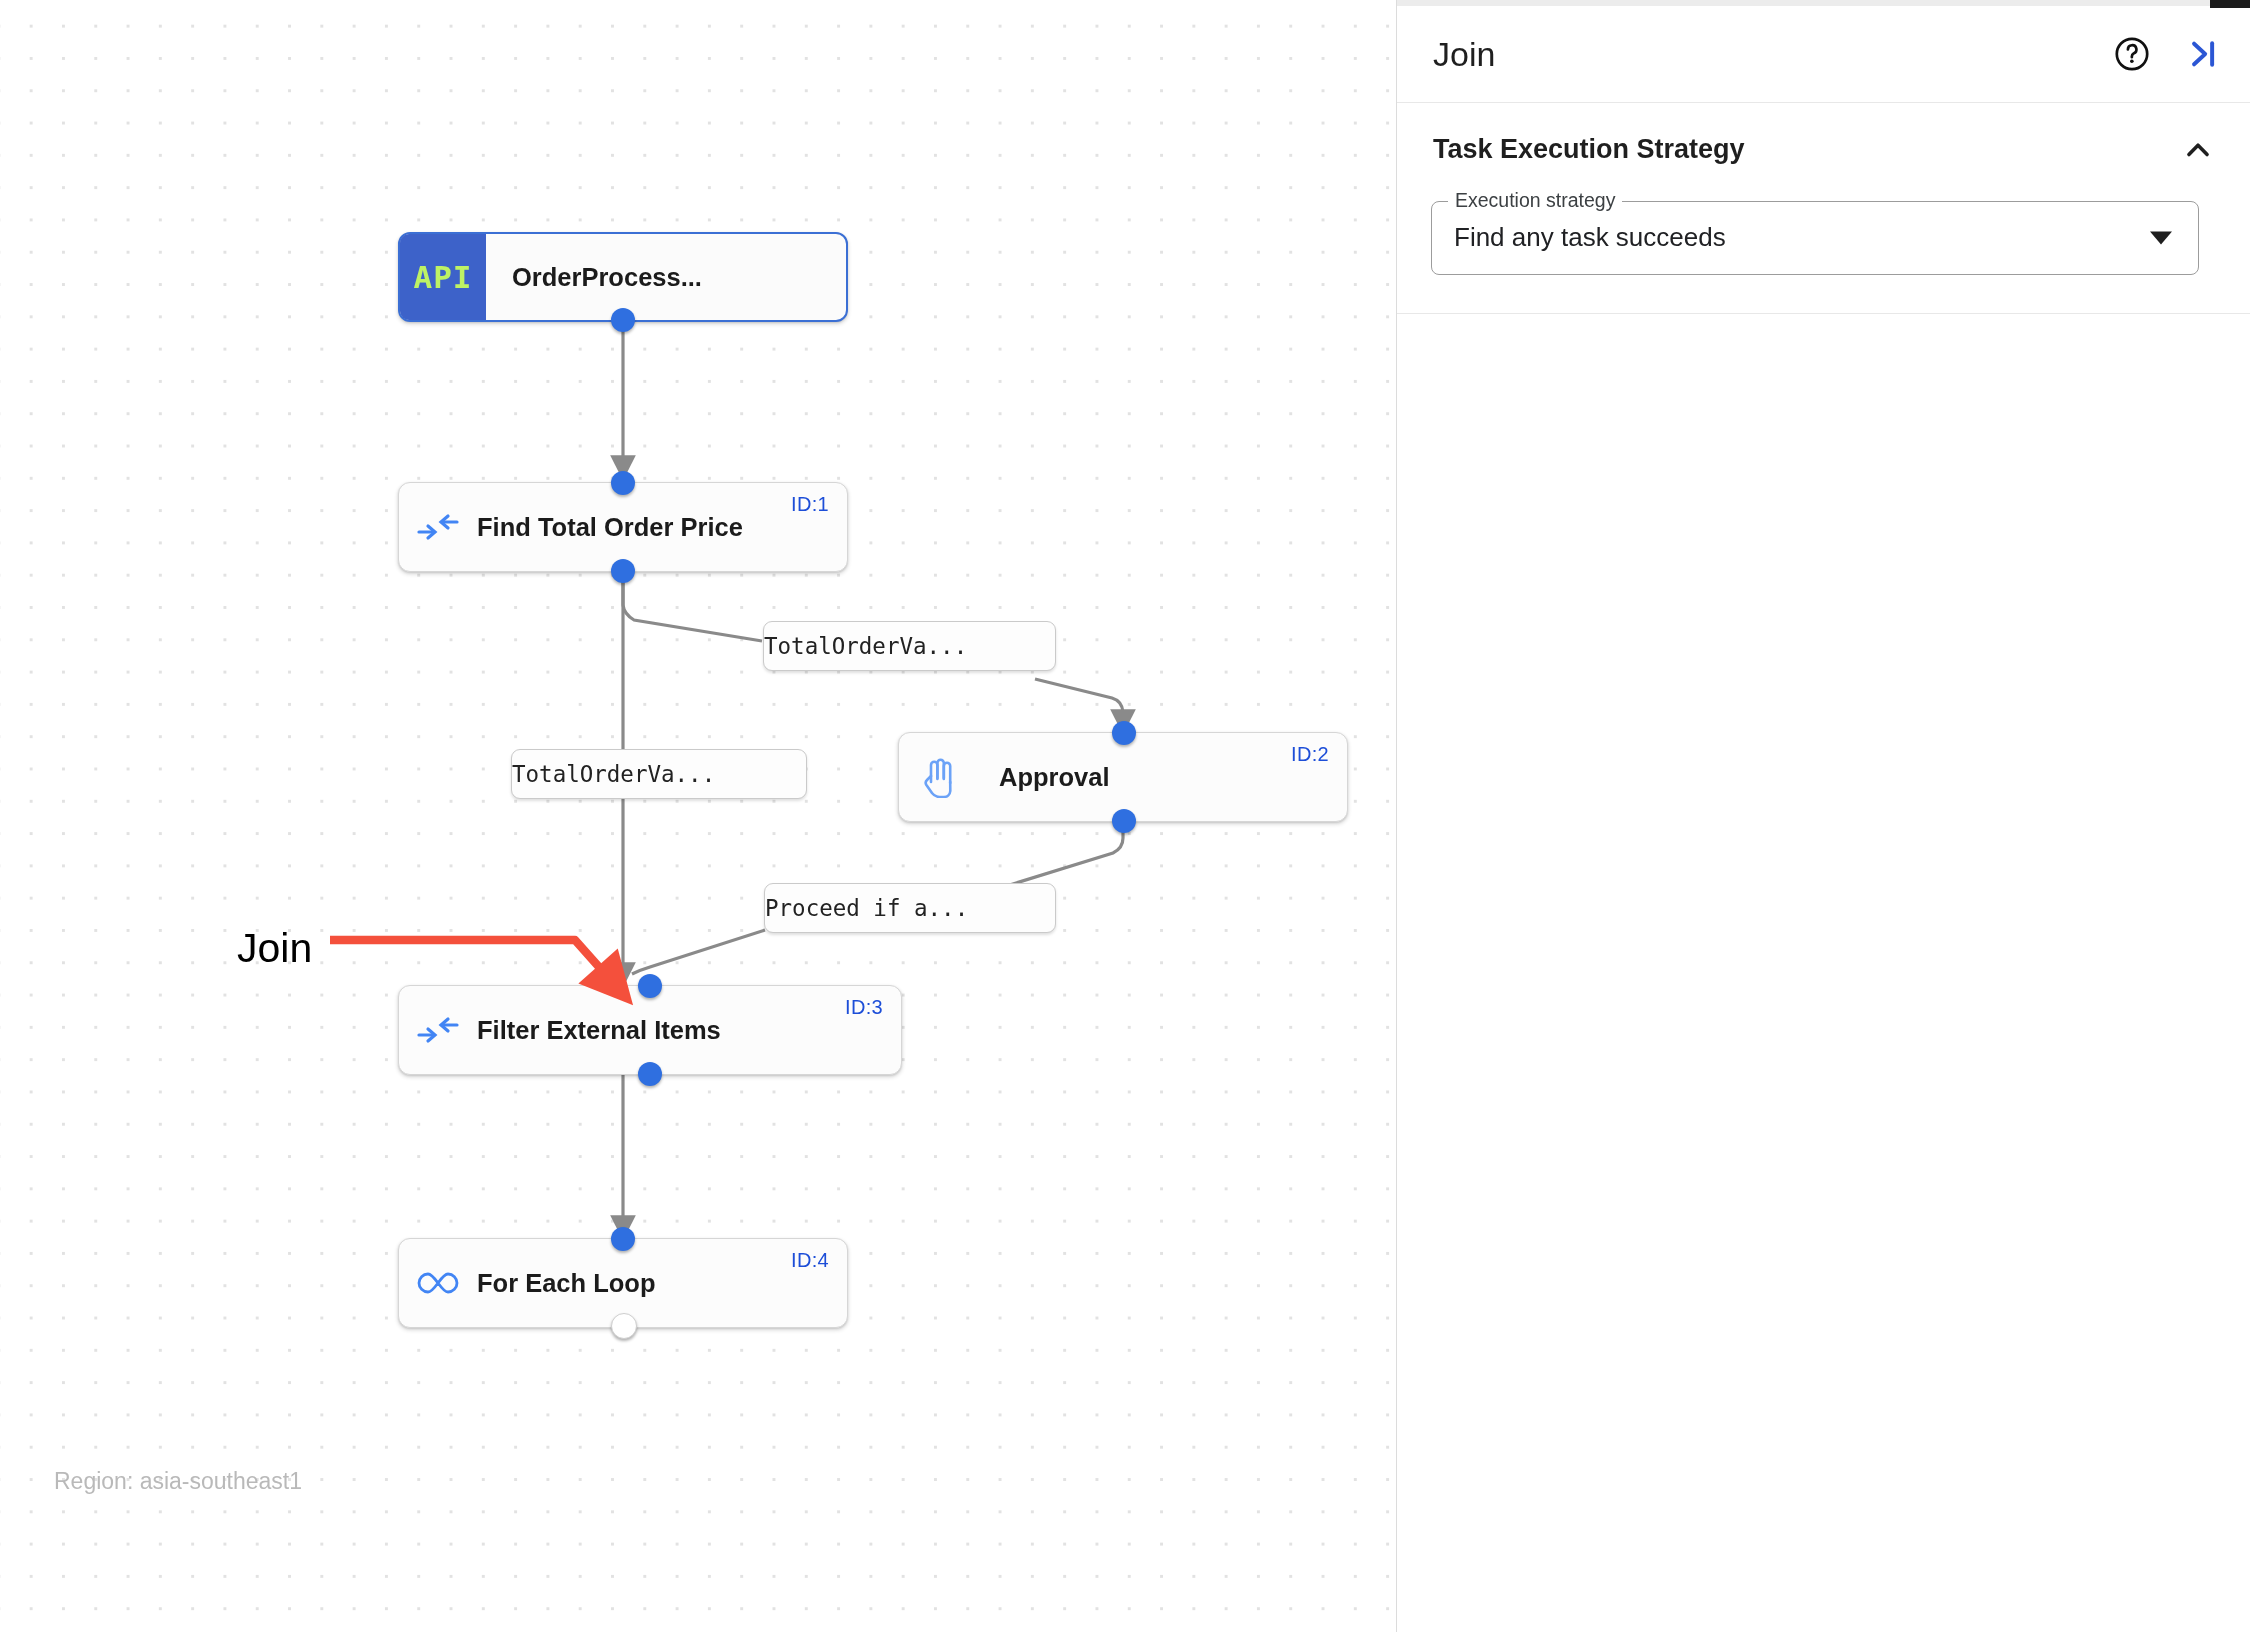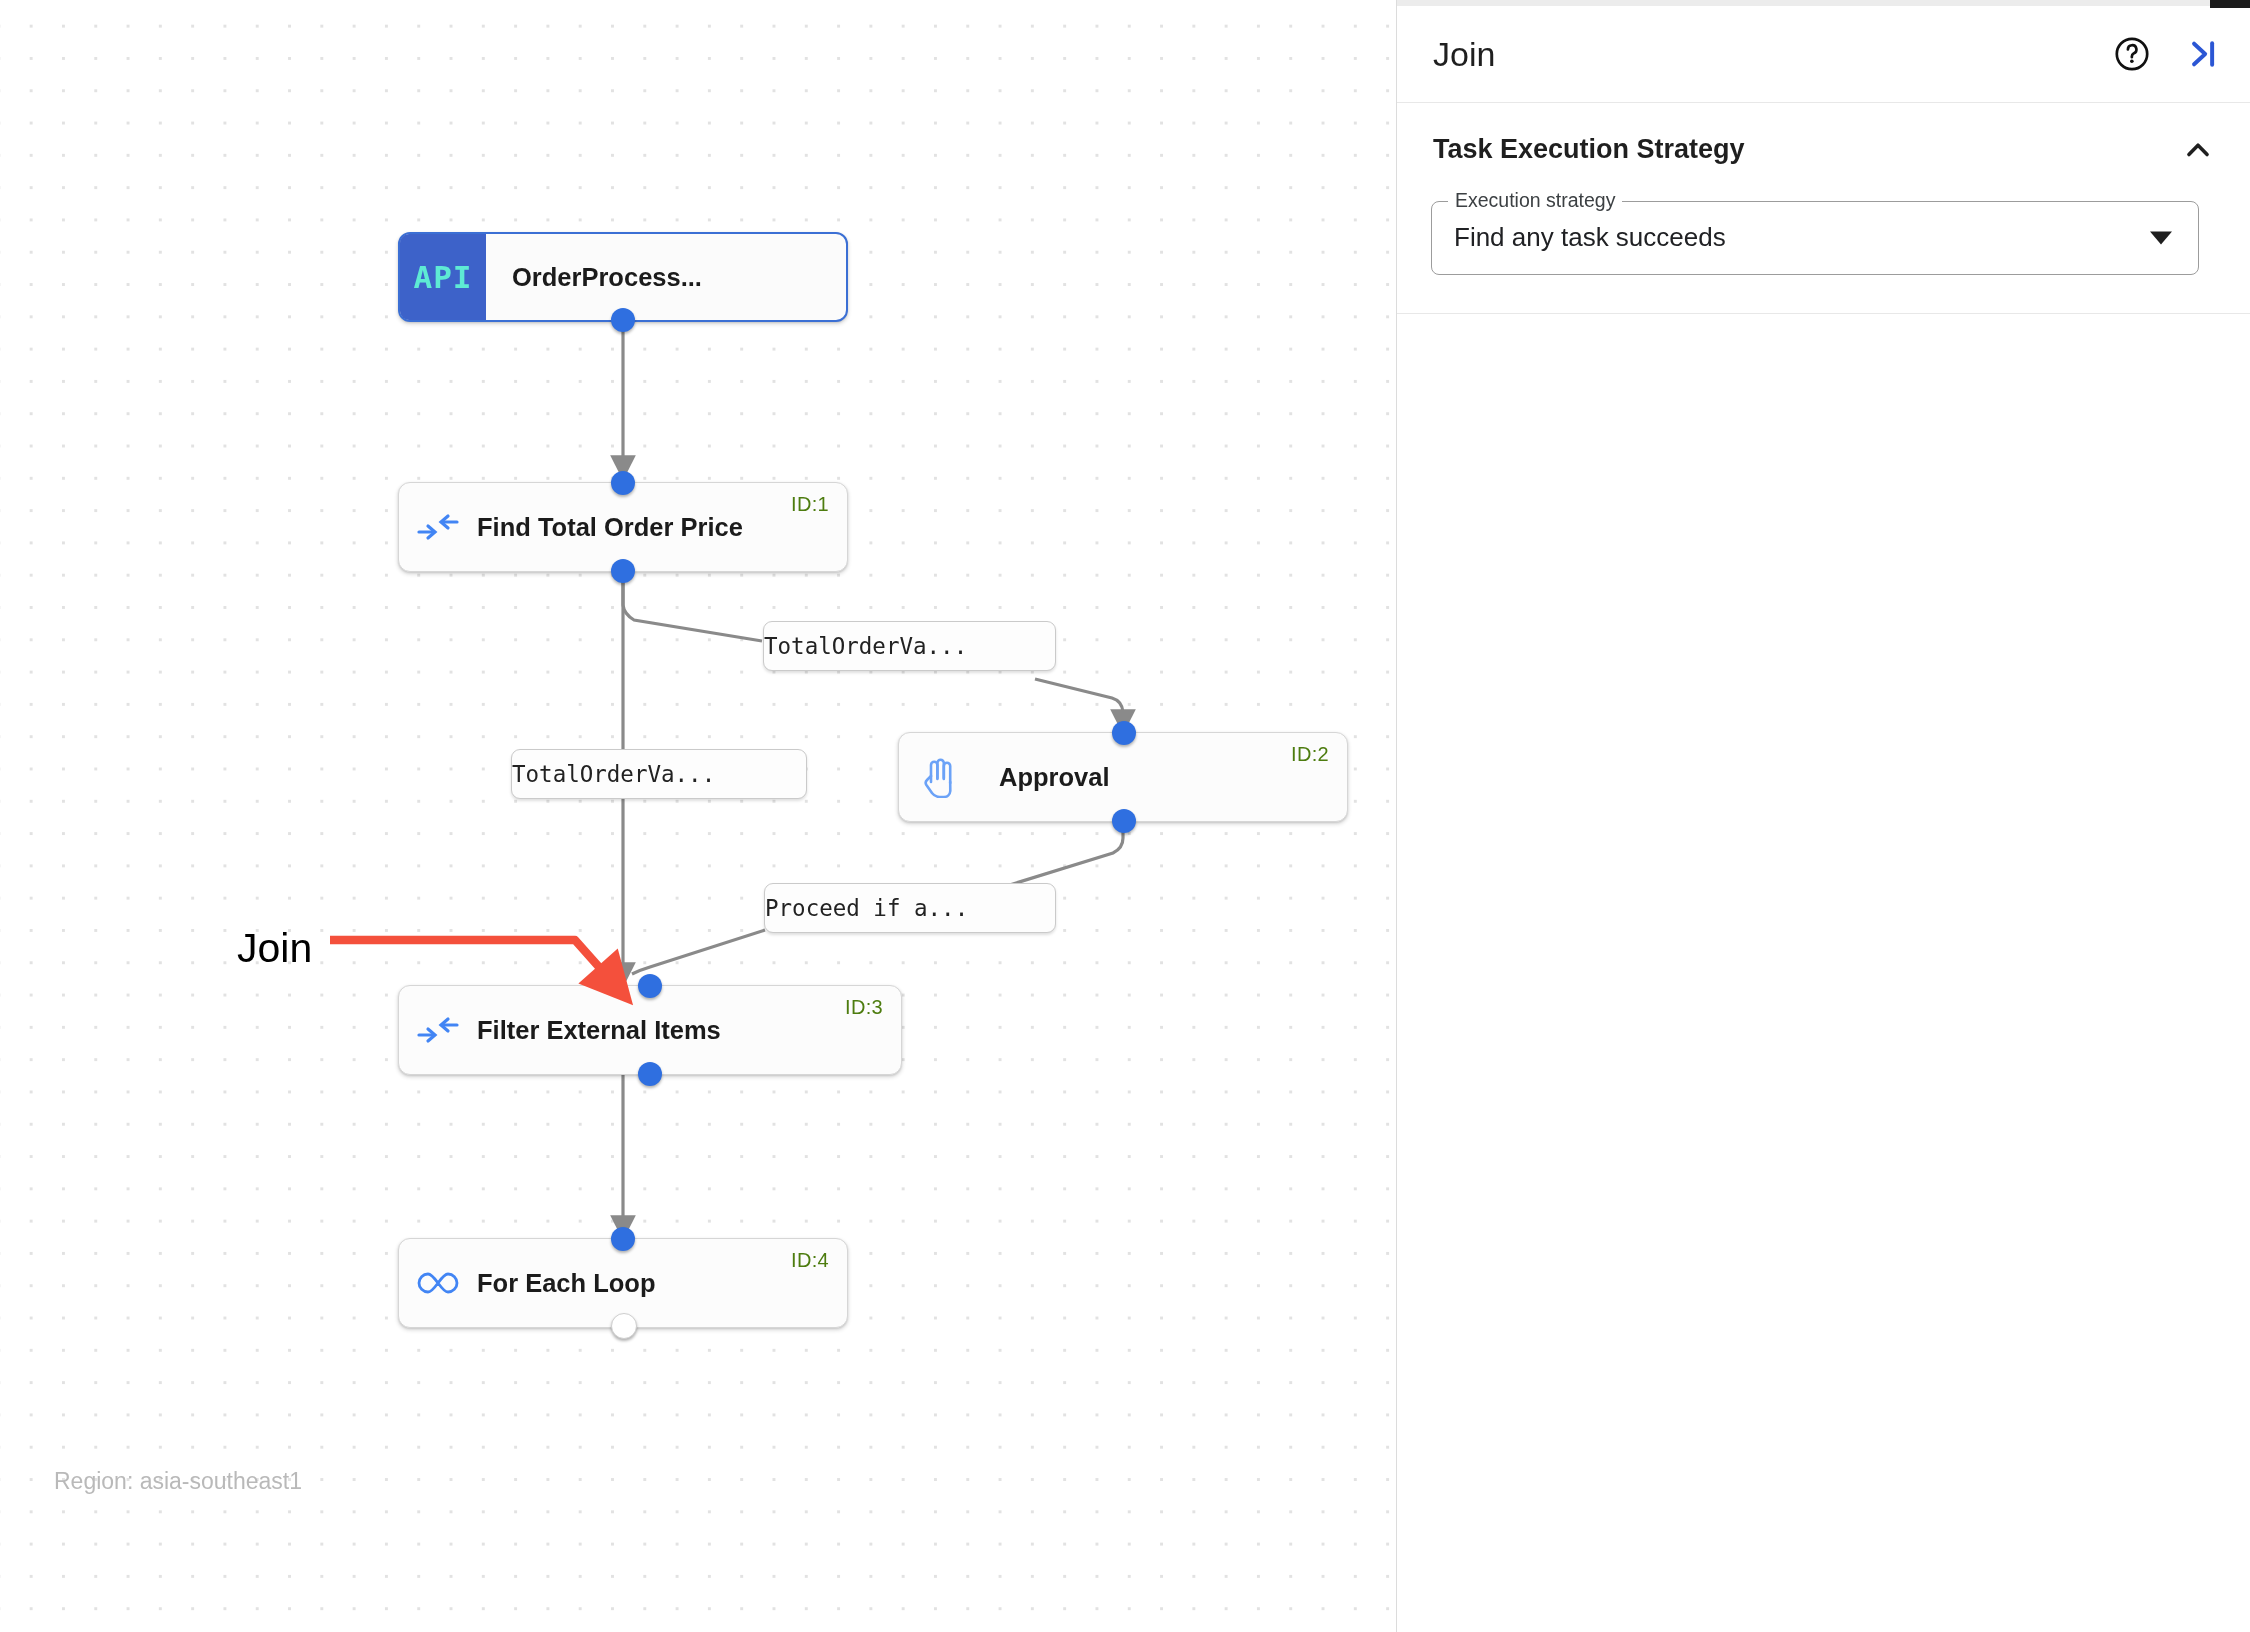--- a/index.html
+++ b/index.html
@@ -36,39 +36,39 @@
   }
   .node.selected-api {
     border: 2.2px solid #3b6fd4;
     background: #fbfbfb;
   }
   .node-badge {
     width: 86px; height: 100%;
     background: #3d62c9;
     border-radius: 9px 0 0 9px;
     display: flex; align-items: center; justify-content: center;
-    color: #5eead4;
+    color: #bef264;
     font-family: "DejaVu Sans Mono", monospace;
     font-size: 31px; font-weight: 700;
     letter-spacing: 1px;
     flex: 0 0 auto;
   }
   .node-icon {
     width: 78px; flex: 0 0 auto;
     display: flex; align-items: center; justify-content: center;
     color: #4285f4;
   }
   .node-title {
     font-size: 25.5px; font-weight: 700; color: #1b1b1b;
     white-space: nowrap;
   }
   .node-title.api-title { font-weight: 700; padding-left: 26px; }
   .node-id {
     position: absolute; right: 18px; top: 10px;
-    font-size: 20px; color: #4d7c0f; letter-spacing: 0.3px;
+    font-size: 20px; color: #1d4ed8; letter-spacing: 0.3px;
     font-family: "Liberation Sans", sans-serif;
   }
   .port {
     position: absolute;
     width: 24px; height: 24px; border-radius: 50%;
     background: #2f6fe0;
     box-shadow: 0 2px 3px rgba(0,0,0,0.30);
     left: 50%; margin-left: -12px;
   }
   .port.top { top: -12px; }

